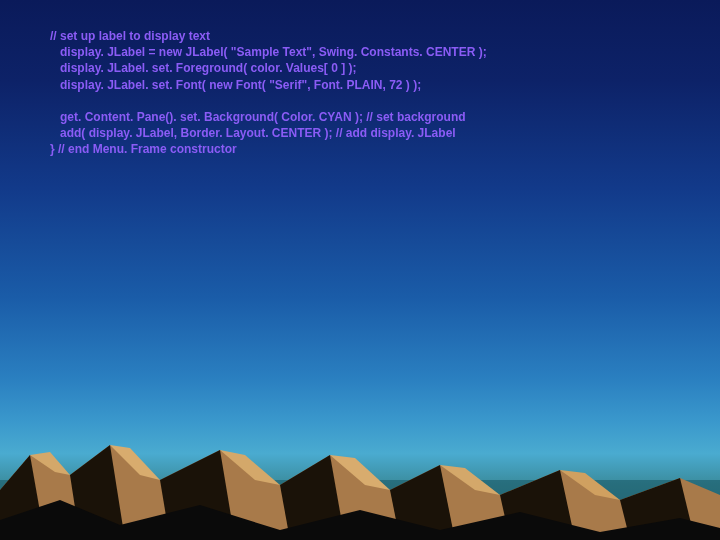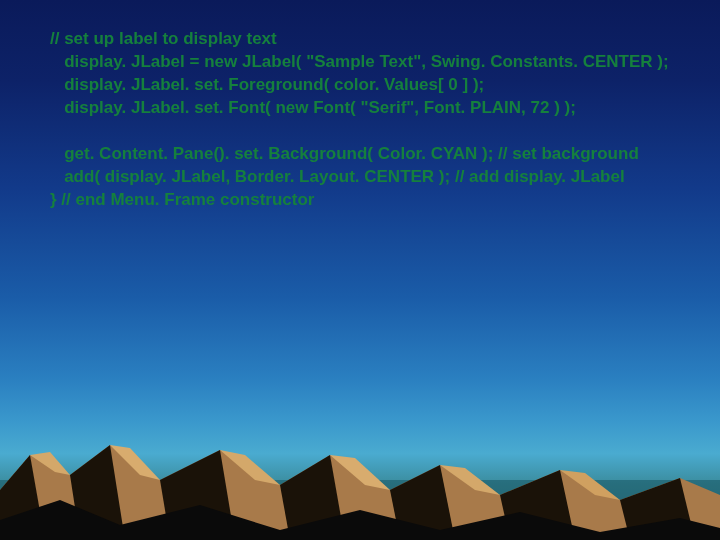--- a/index.html
+++ b/index.html
@@ -27,23 +27,23 @@
     position: absolute;
     bottom: 0; left: 0;
     width: 720px; height: 140px;
     z-index: 2;
   }
   .code-block {
     position: absolute;
     top: 28px;
     left: 50px;
     z-index: 5;
-    color: #15803d;
+    color: #8b5cf6;
     font-weight: bold;
-    font-size: 17px;
+    font-size: 12px;
     line-height: 1.35;
     white-space: pre;
     font-family: Arial, Helvetica, sans-serif;
   }
 </style>
 </head>
 <body>
 
 <div class="sky"></div>
 

